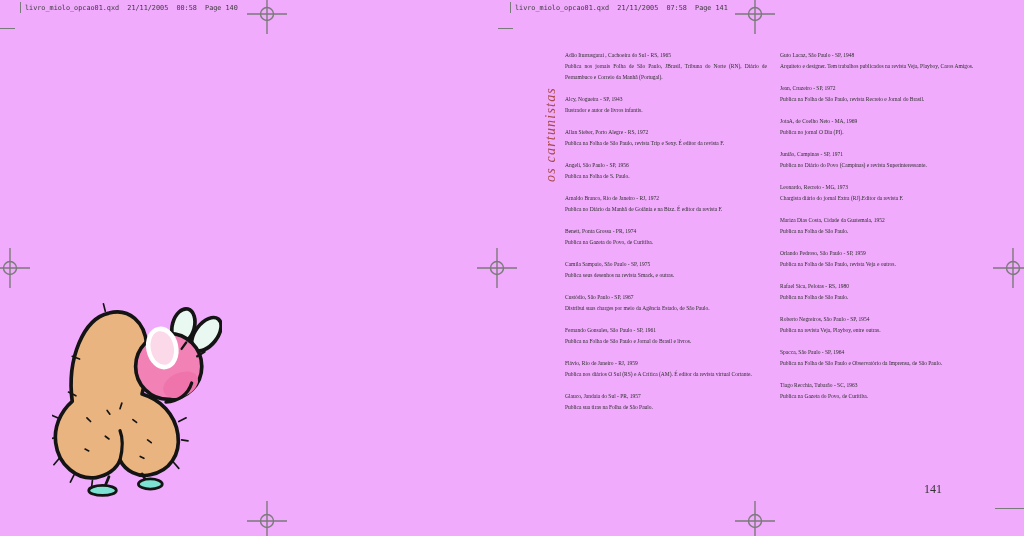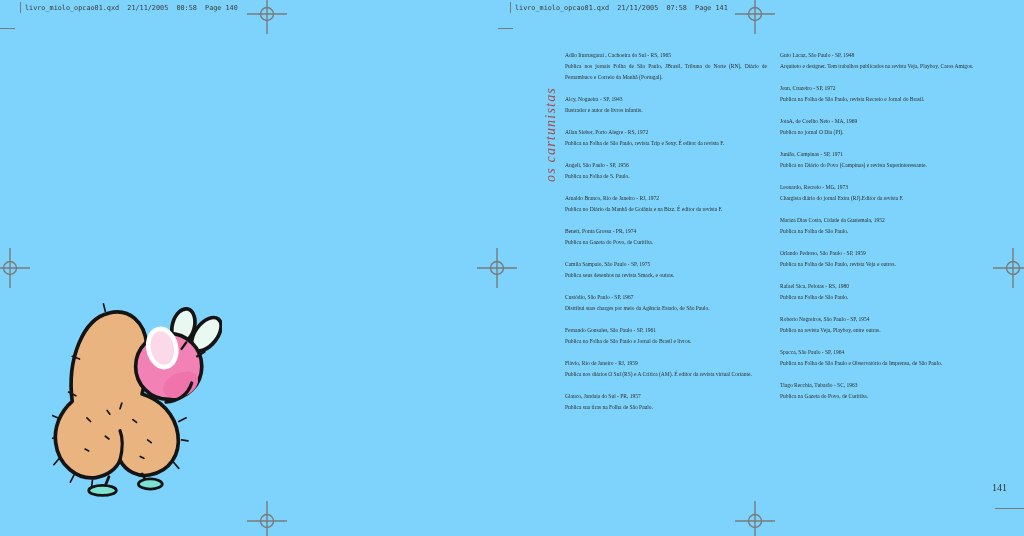--- a/index.html
+++ b/index.html
@@ -1,16 +1,16 @@
 <!DOCTYPE html>
 <html><head>
 <meta charset="utf-8">
 <style>
   html,body{margin:0;padding:0;background:#ffffff;}
-  .sheet{position:relative;width:1024px;height:536px;background:#7dd3fc;overflow:hidden;
+  .sheet{position:relative;width:1024px;height:536px;background:#f0abfc;overflow:hidden;
          font-family:"Liberation Serif", serif;color:#2e2e2e;}
 
   
   .slug{position:absolute;top:4px;font-family:"DejaVu Sans Mono", monospace;
         font-size:6.8px;letter-spacing:0;color:#3a3a3a;white-space:pre;}
   .slug-left{left:25px;}
   .slug-right{left:515px;}
 
   
   .reg{position:absolute;width:40px;height:40px;}
@@ -22,22 +22,22 @@
   
   .vtitle{position:absolute;left:543px;top:50px;height:132px;width:17px;
           writing-mode:vertical-rl;transform:rotate(180deg);
           font-style:italic;font-size:14px;letter-spacing:1.2px;color:#a64a4a;}
   .col{position:absolute;top:50px;width:202px;font-size:5.5px;line-height:11px;}
   .col-1{left:565px;}
   .col-2{left:780px;}
   .entry{margin:0 0 11px 0;}
   .entry-name{white-space:nowrap;}
   .entry-bio{text-align:justify;}
-  .folio{position:absolute;left:992px;top:482px;width:30px;text-align:left;
-         font-size:10px;color:#333;}
+  .folio{position:absolute;left:912px;top:482px;width:30px;text-align:right;
+         font-size:12px;color:#333;}
 
   
   .illo{position:absolute;left:52px;top:300px;width:170px;height:198px;}
 </style>
 </head>
 <body>
 
 <div class="sheet">
 
   <div class="slug slug-left">livro_miolo_opcao01.qxd  21/11/2005  00:58  Page 140</div>

